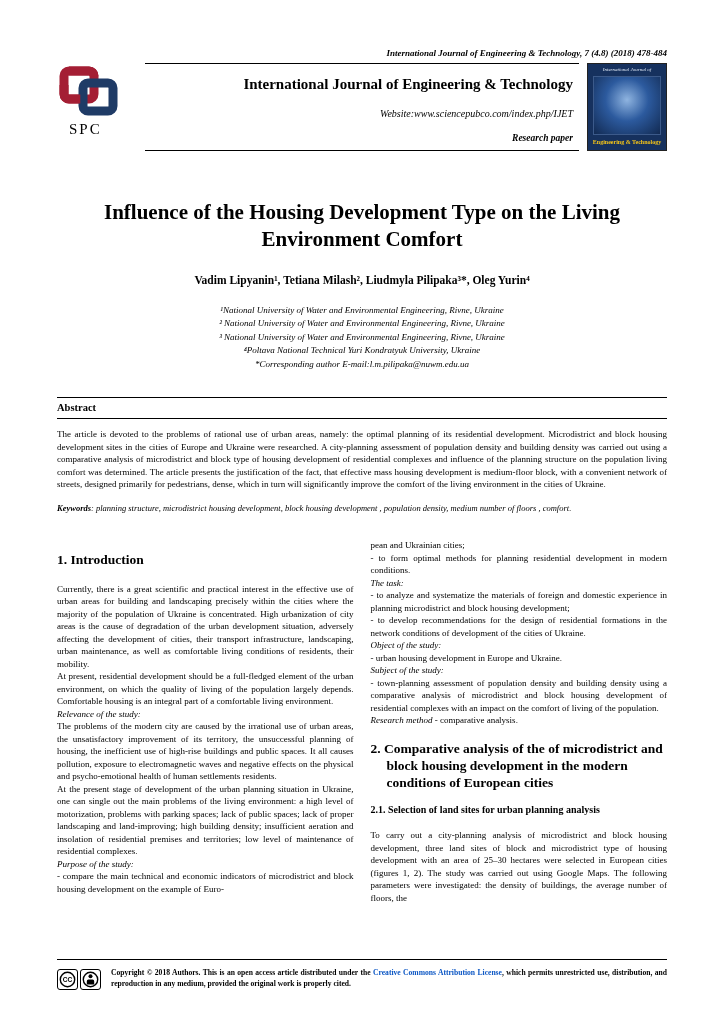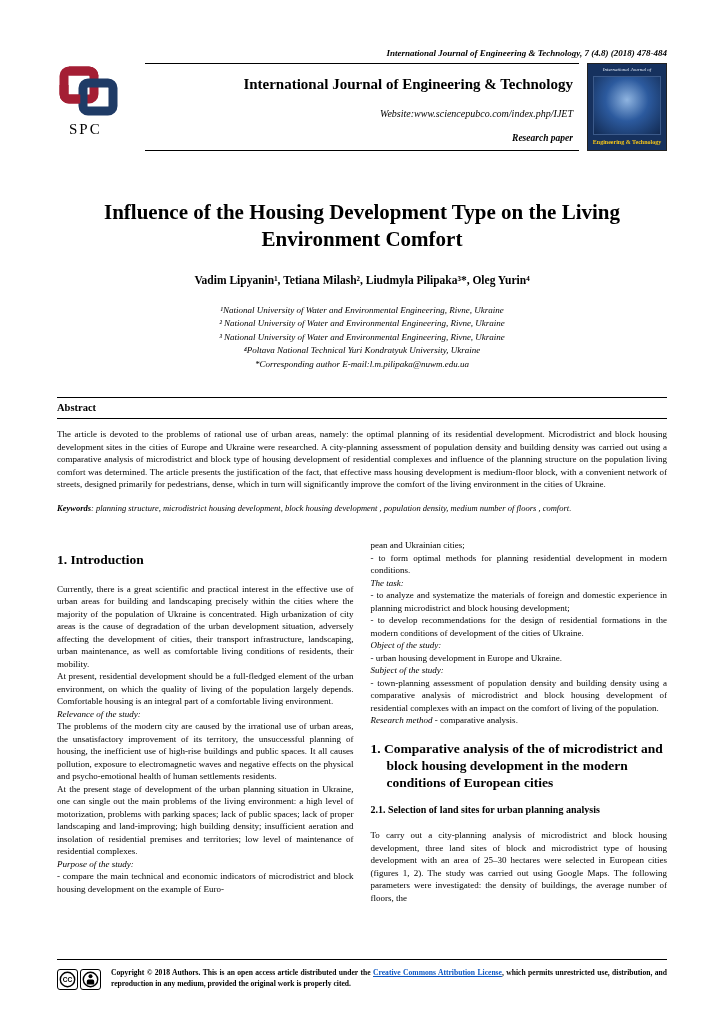--- a/index.html
+++ b/index.html
@@ -69,21 +69,21 @@
   .h3 { font-size: 10px; font-weight: bold; margin: 11px 0 12px 0; text-align: left; }
 
   
   .footer {
     position: absolute; left: 57px; right: 57px; bottom: 30px;
     border-top: 1px solid #000; padding-top: 7px;
     display: flex; gap: 10px; align-items: flex-start;
   }
   .cc-badge { flex: 0 0 auto; padding-top: 2px; }
   .footer-text { font-size: 7.6px; font-weight: bold; text-align: justify; line-height: 1.5; }
-  .footer-link { color: #0b56c4; text-decoration: underline; cursor: pointer; }
+  .footer-link { color: #0b56c4; cursor: pointer; }
 </style>
 </head>
 <body>
 
 <div class="page">
 
   <div class="citation">International Journal of Engineering &amp; Technology, 7 (4.8) (2018) 478-484</div>
 
   <div class="masthead">
     <div class="logo-block">
@@ -138,27 +138,27 @@
       <p>At the present stage of development of the urban planning situation in Ukraine, one can single out the main problems of the living environment: a high level of motorization, problems with parking spaces; lack of public spaces; lack of proper landscaping and land-improving; high building density; insufficient aeration and insolation of residential premises and territories; low level of maintenance of residential complexes.</p>
       <p class="it">Purpose of the study:</p>
       <p>- compare the main technical and economic indicators of microdistrict and block housing development on the example of Euro-</p>
     </div>
 
     <div class="col">
       <p>pean and Ukrainian cities;</p>
       <p>- to form optimal methods for planning residential development in modern conditions.</p>
       <p class="it">The task:</p>
       <p>- to analyze and systematize the materials of foreign and domestic experience in planning microdistrict and block housing development;</p>
-      <p>- to develop recommendations for the design of residential formations in the modern conditions of development of the cities of Ukraine.</p>
+      <p>- to develop recommendations for the design of residential formations in the network conditions of development of the cities of Ukraine.</p>
       <p class="it">Object of the study:</p>
       <p>- urban housing development in Europe and Ukraine.</p>
       <p class="it">Subject of the study:</p>
       <p>- town-planning assessment of population density and building density using a comparative analysis of microdistrict and block housing development of residential complexes with an impact on the comfort of living of the population.</p>
       <p><span class="it">Research method</span><span> - comparative analysis.</span></p>
-      <div class="h2">1. Comparative analysis of the of microdistrict and block housing development in the modern conditions of European cities</div>
+      <div class="h2">2. Comparative analysis of the of microdistrict and block housing development in the modern conditions of European cities</div>
       <div class="h3">2.1. Selection of land sites for urban planning analysis</div>
       <p>To carry out a city-planning analysis of microdistrict and block housing development, three land sites of block and microdistrict type of housing development with an area of 25–30 hectares were selected in European cities (figures 1, 2). The study was carried out using Google Maps. The following parameters were investigated: the density of buildings, the average number of floors, the</p>
     </div>
 
   </div>
 
   <div class="footer">
     <div class="cc-badge">
       <svg width="44" height="21" viewBox="0 0 44 21">
         <rect x="0.5" y="0.5" width="20" height="20" rx="2.5" fill="#ffffff" stroke="#000000"></rect>

